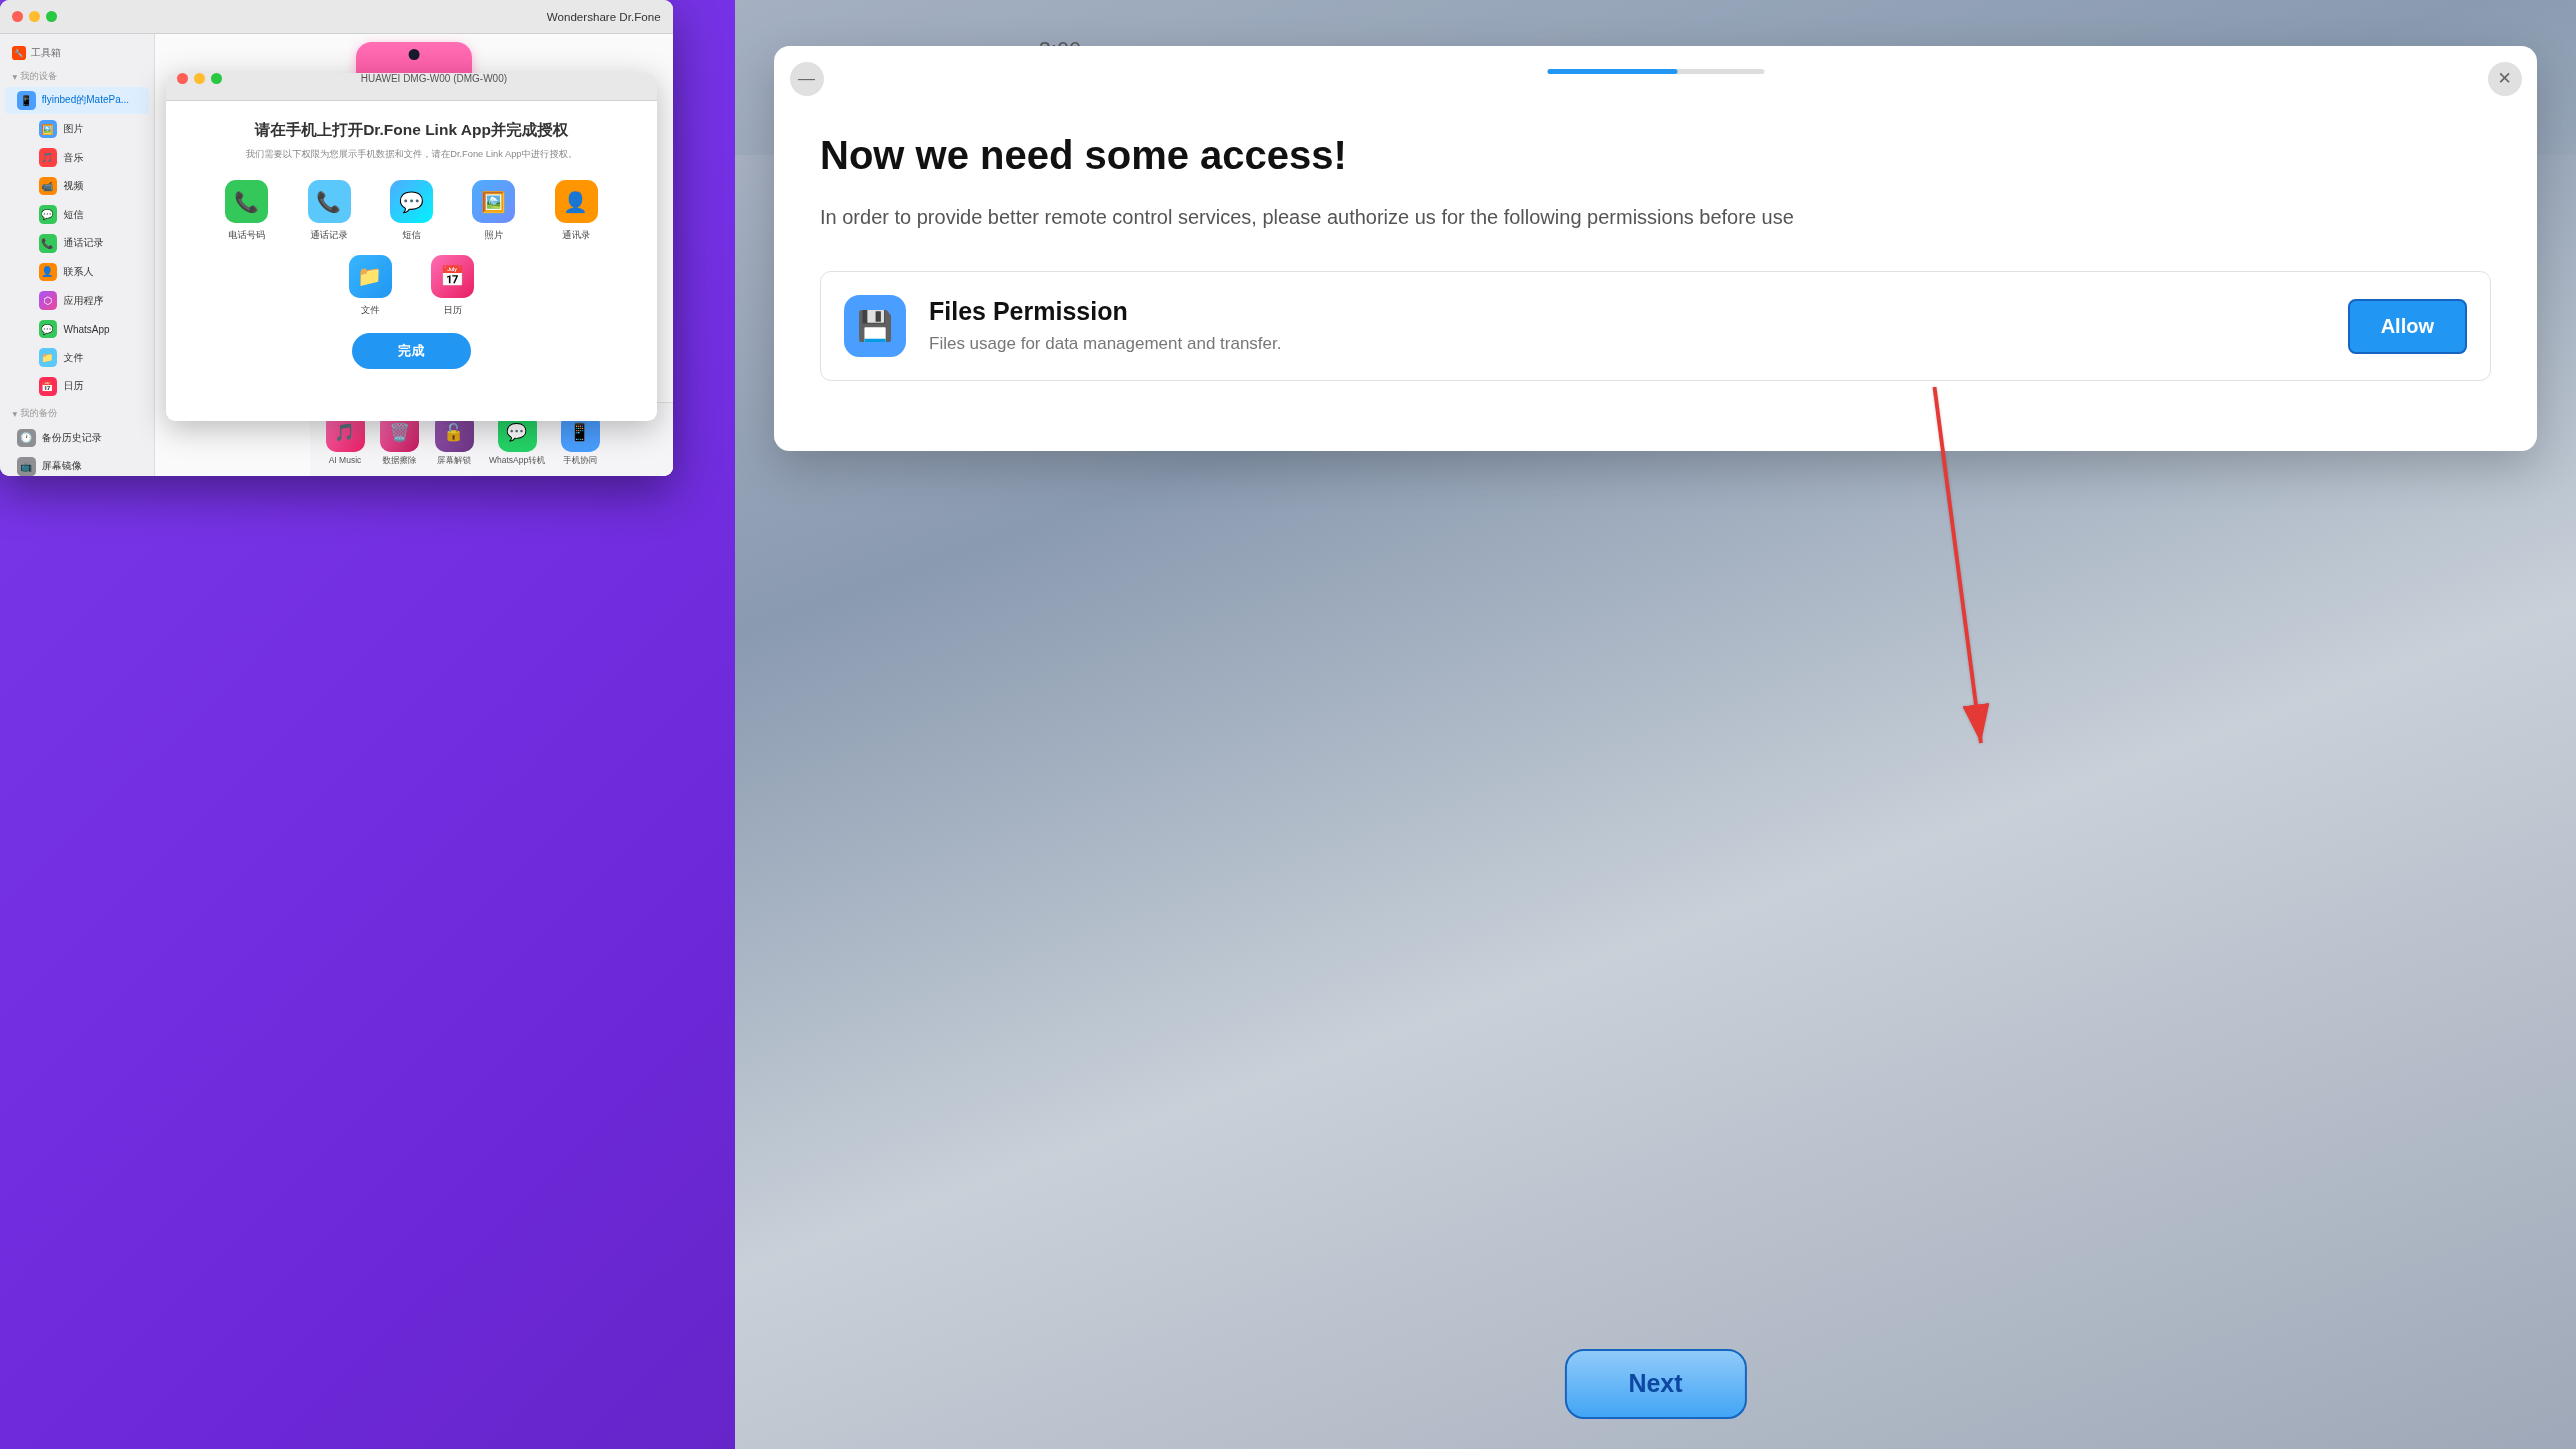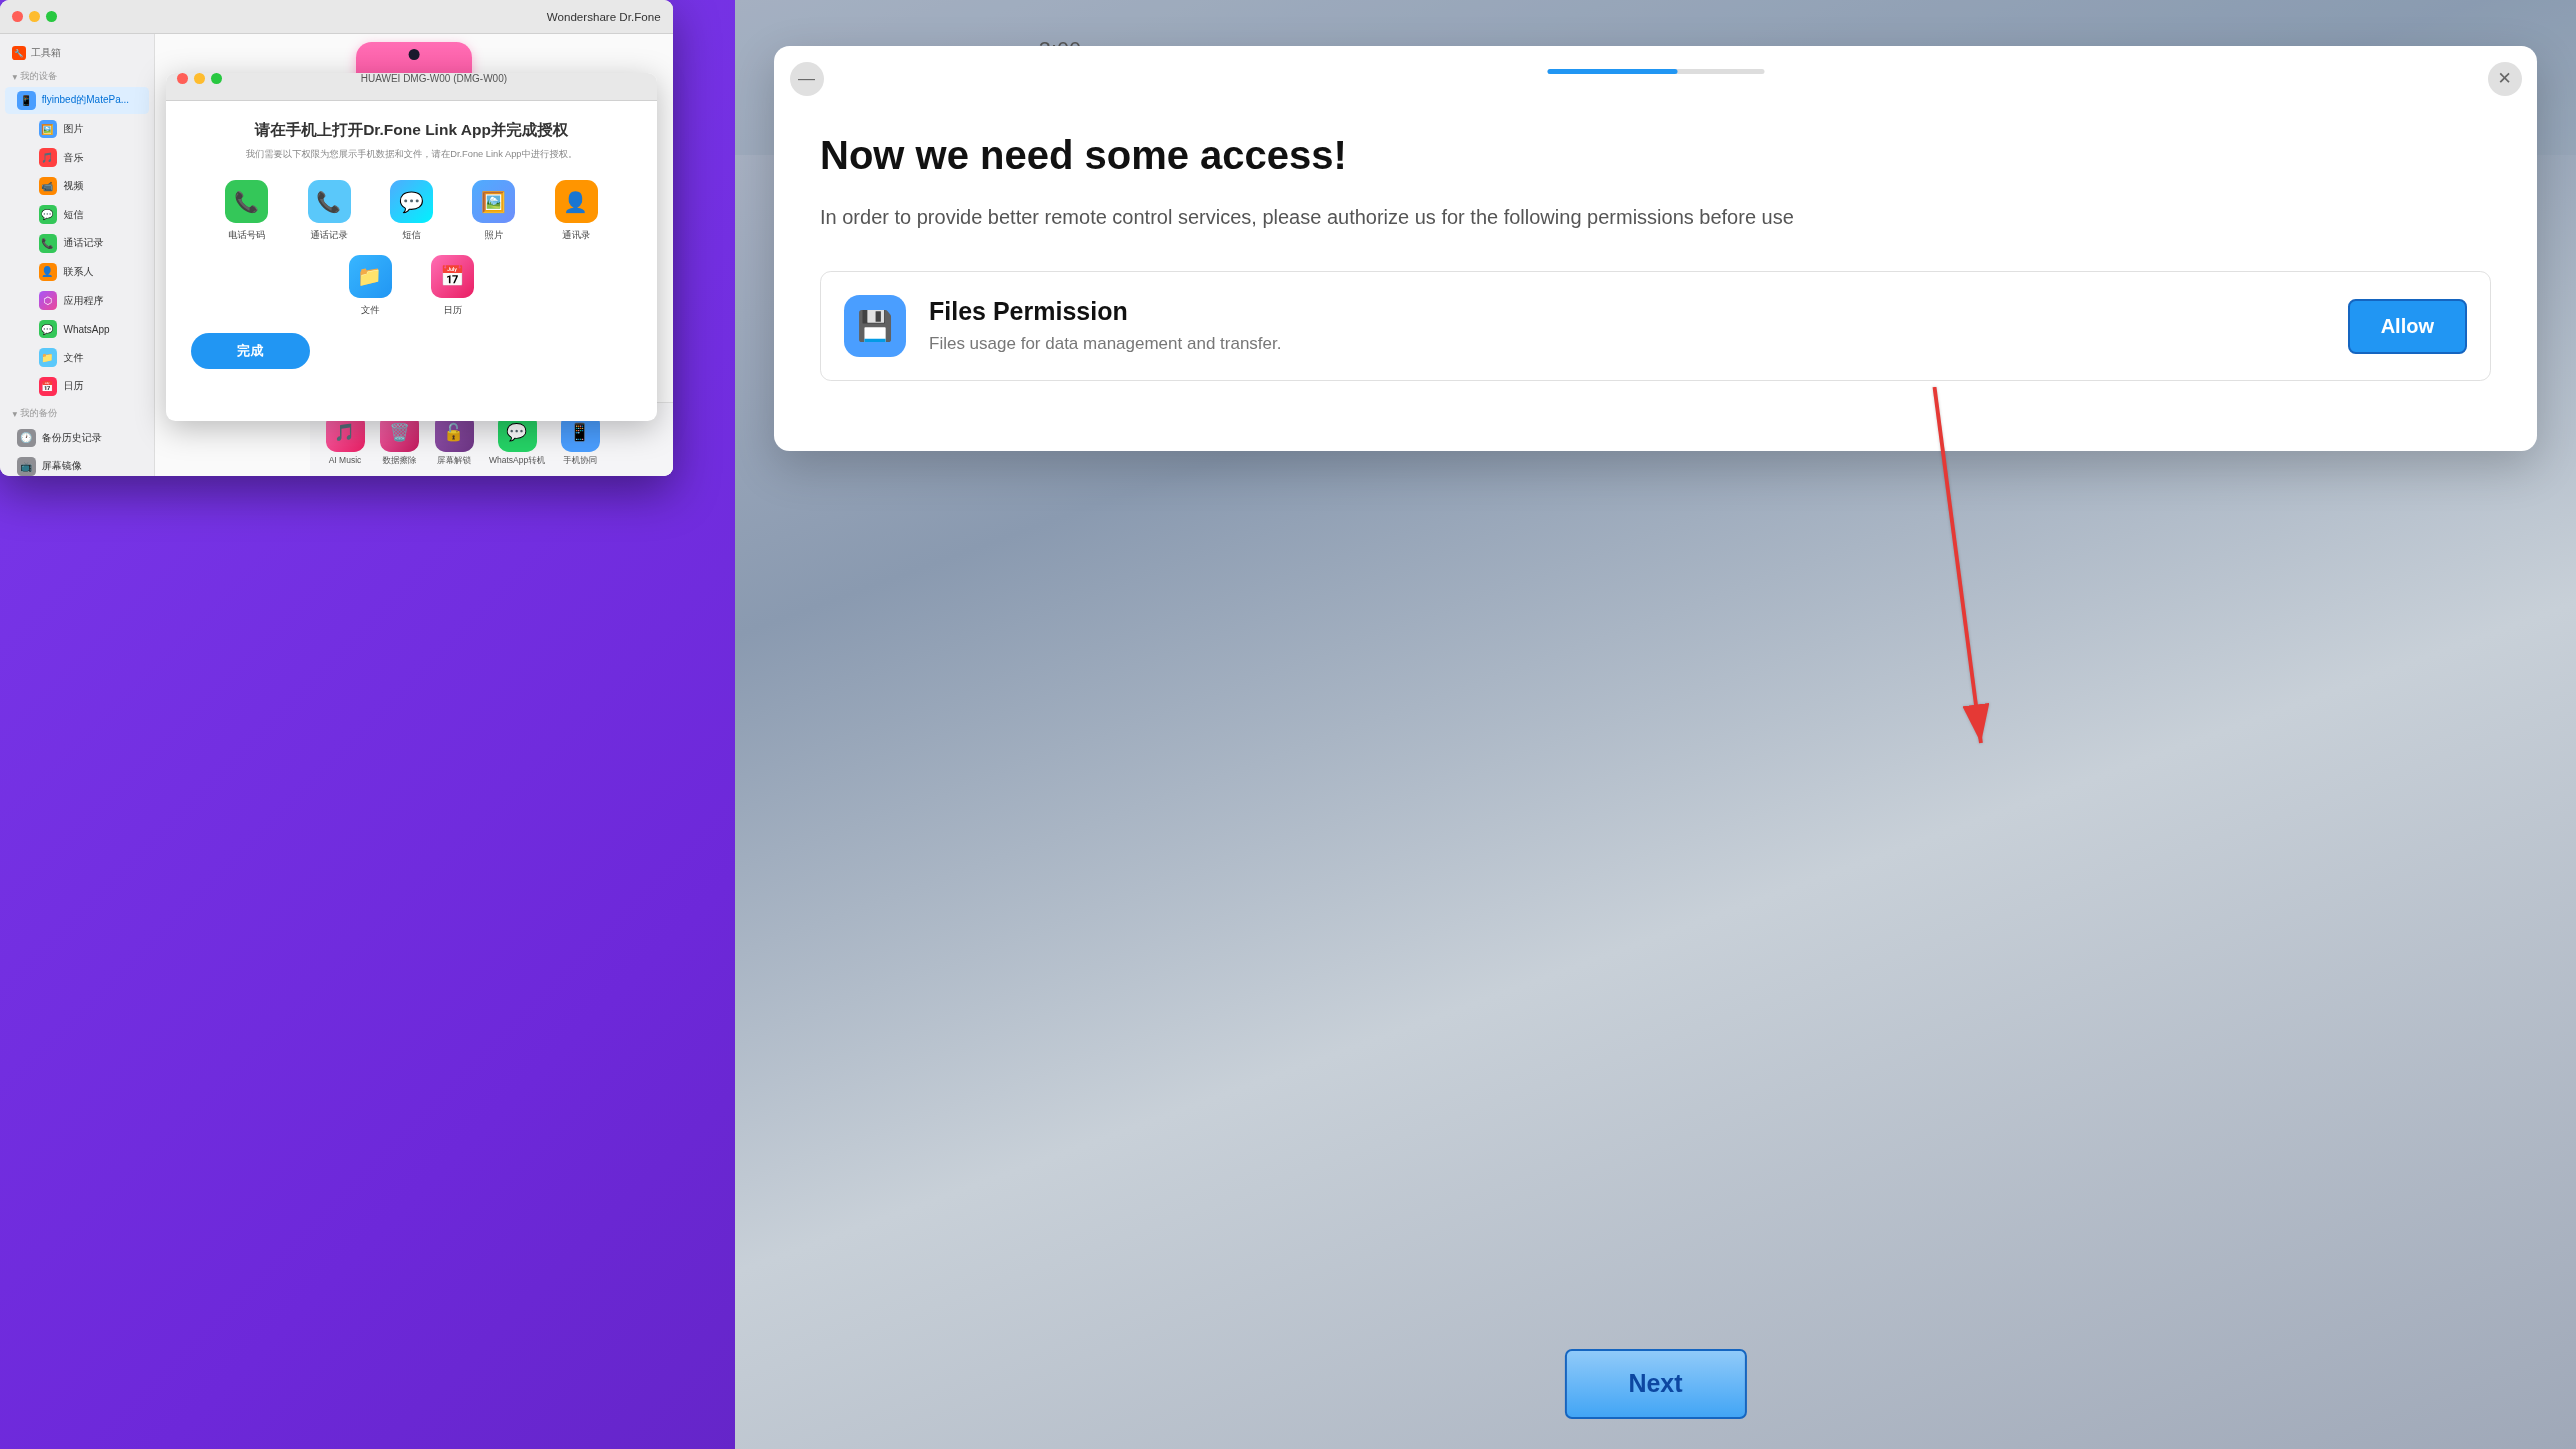--- a/index.html
+++ b/index.html
@@ -275,20 +275,21 @@
     .perm-pink-cal { background: linear-gradient(135deg, #ff6eb4, #e91e63); }
 
     .perm-label {
       font-size: 9.3px;
       color: #444;
       text-align: center;
     }
 
     .dialog-done-btn {
       display: flex;
+      justify-content: center;
       margin-top: 6.2px;
     }
     .done-button {
       background: #2196f3;
       color: white;
       border: none;
       border-radius: 18.6px;
       padding: 9.3px 46px;
       font-size: 13px;
       font-weight: 600;
@@ -419,21 +420,21 @@
       padding: 14px 31px;
       font-size: 20px;
       font-weight: 600;
       cursor: pointer;
       border: 2.3px solid #1565c0;
     }
 
     .next-btn {
       background: linear-gradient(180deg, #90caf9, #42a5f5);
       border: 2.3px solid #1565c0;
-      border-radius: 7px;
+      border-radius: 19px;
       padding: 18.6px 62px;
       font-size: 25px;
       font-weight: 600;
       color: #0d47a1;
       cursor: pointer;
     }
 
     
     .red-arrow {
       position: absolute;

